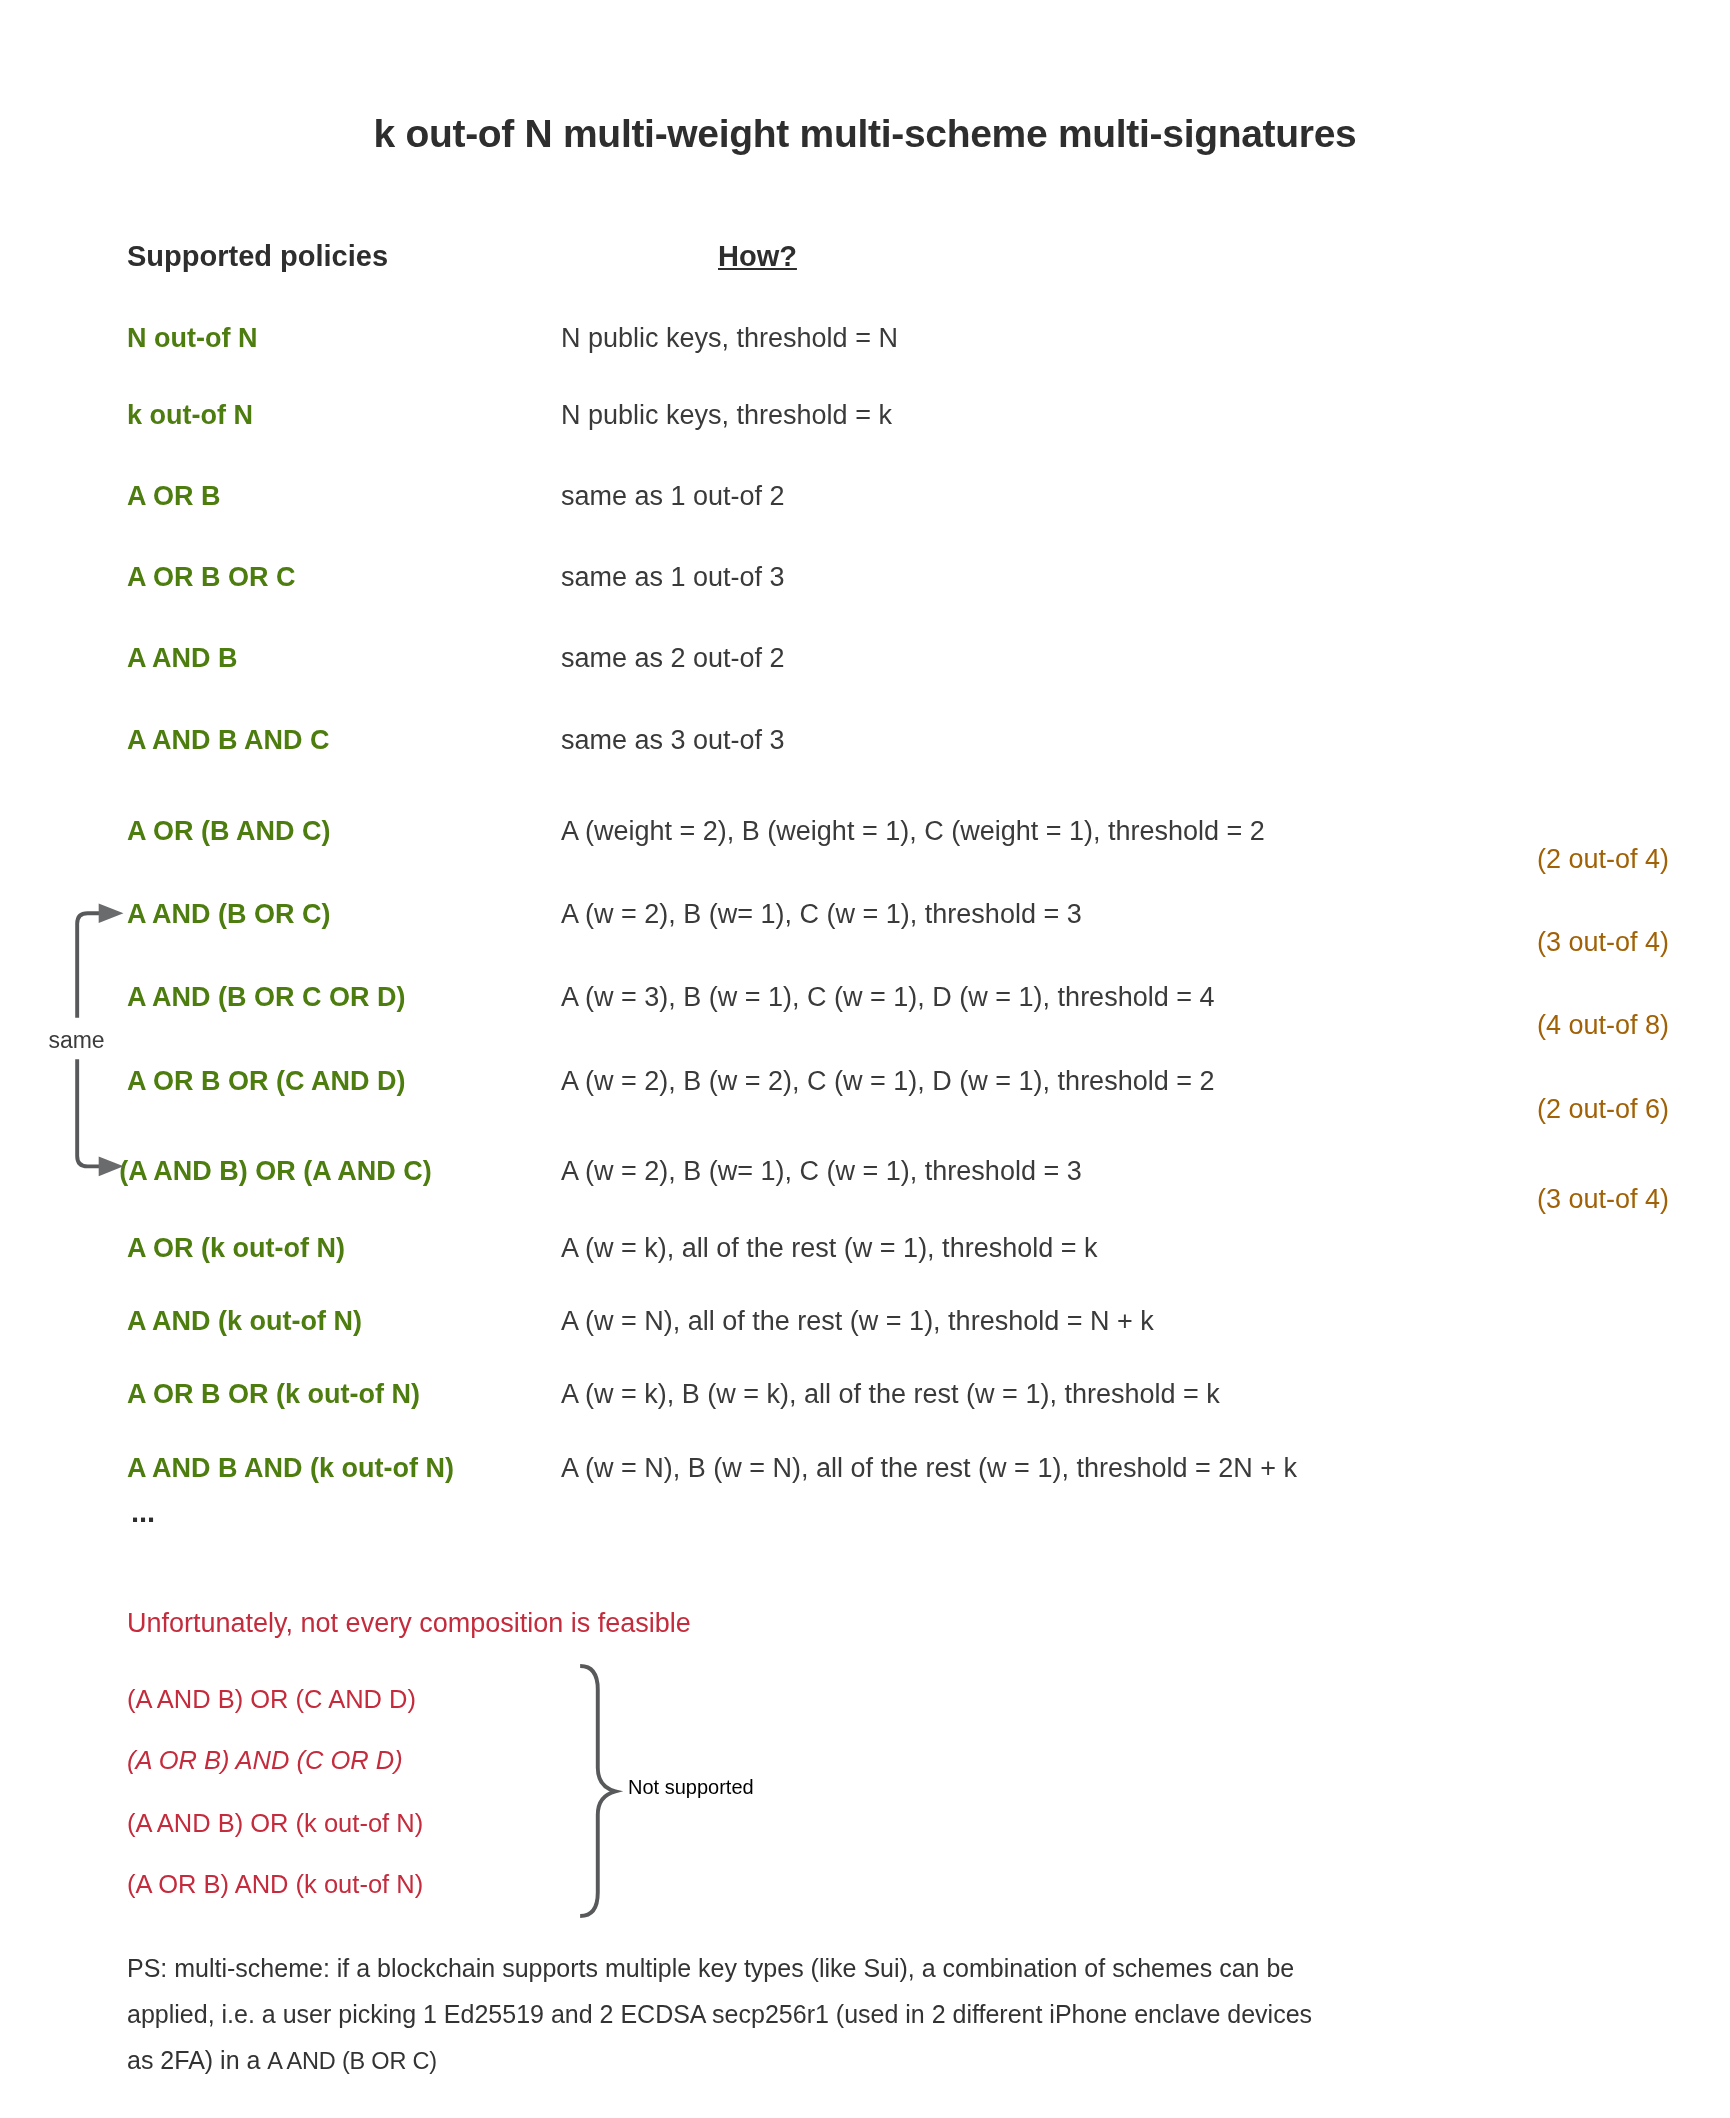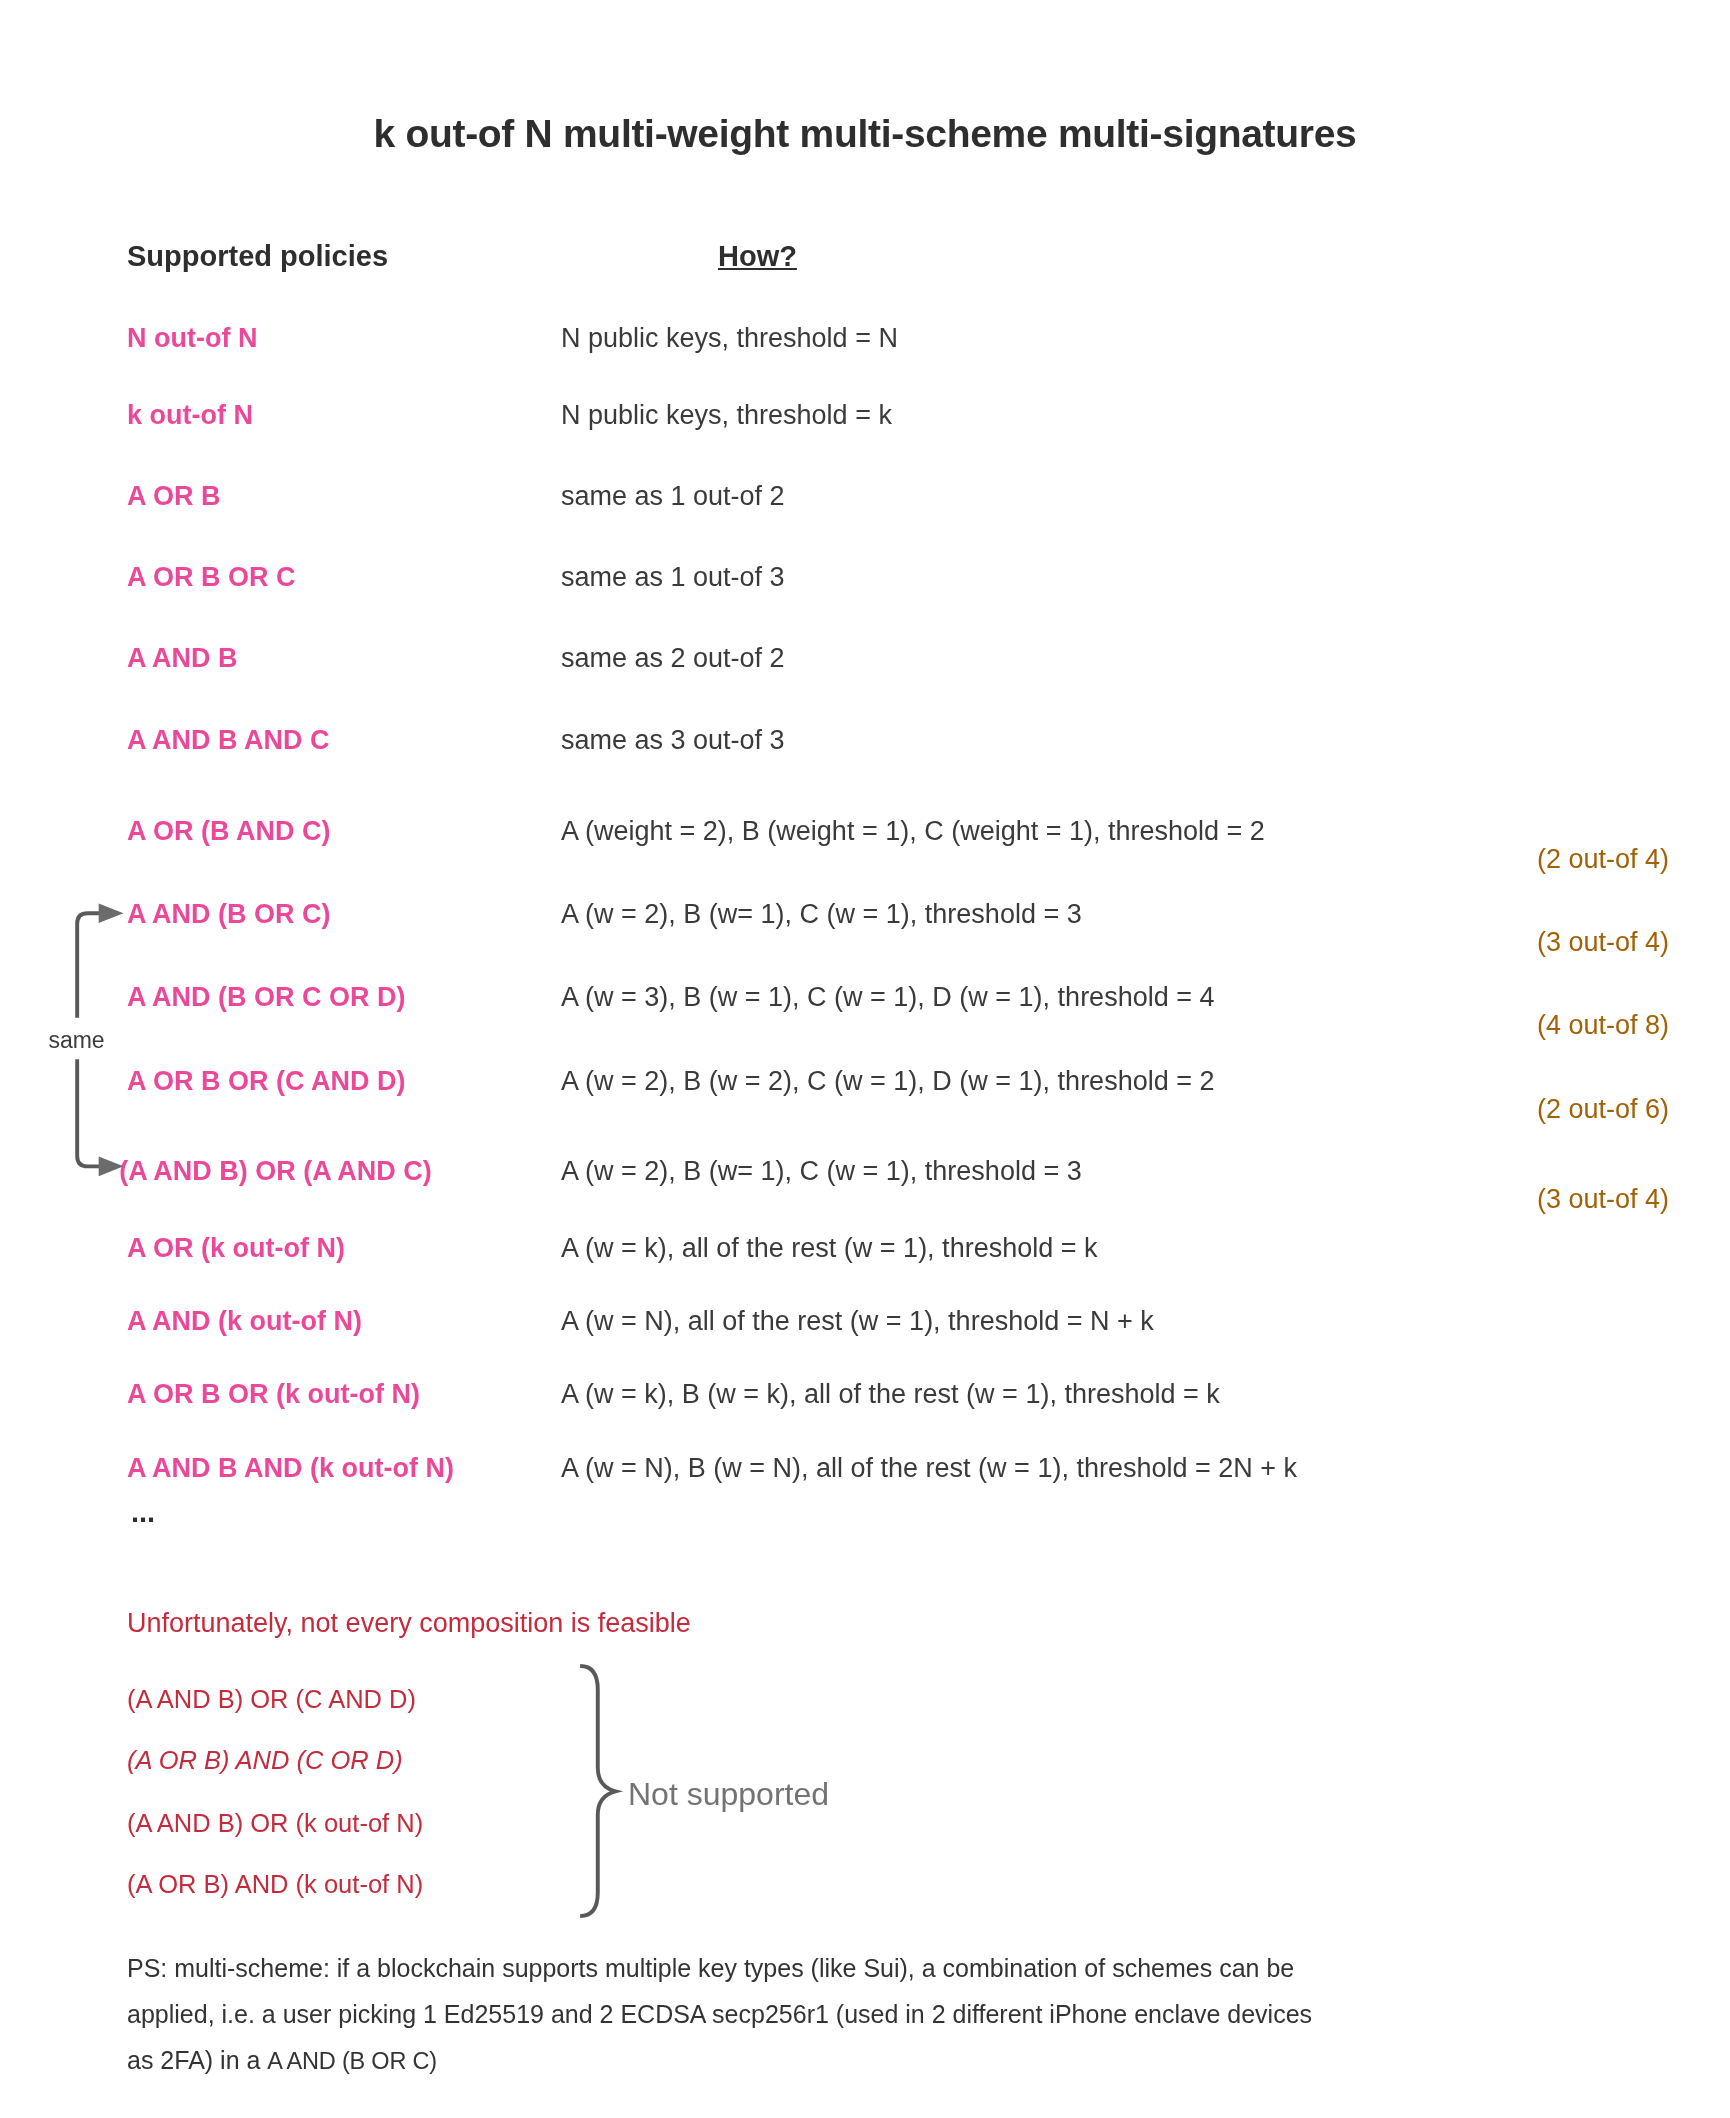--- a/index.html
+++ b/index.html
@@ -14,42 +14,42 @@
     position:absolute;top:112px;left:0;width:1730px;
     text-align:center;font-size:39px;font-weight:bold;color:#2e2e2e;
     letter-spacing:-0.3px;white-space:nowrap;
   }
 
   .hdr{position:absolute;top:240px;font-size:29px;font-weight:bold;color:#2e2e2e;white-space:nowrap;}
   .hdr.policies{left:127px;}
   .hdr.how{left:718px;text-decoration:underline;}
 
   .row{position:absolute;left:127px;width:1558px;height:39px;font-size:27px;line-height:39px;}
-  .row .policy{position:absolute;left:0;font-weight:bold;white-space:nowrap;color:#ec4899;}
+  .row .policy{position:absolute;left:0;font-weight:bold;white-space:nowrap;color:#4d7c0f;}
   .row .how{position:absolute;left:434px;white-space:nowrap;color:#3a3a3a;}
   .row .note{position:absolute;right:16px;white-space:nowrap;color:#a16207;margin-top:28px;}
   .row.paren .policy{left:-7.8px;}
 
   .ellipsis{position:absolute;left:131px;top:1496px;font-size:29px;font-weight:bold;color:#2e2e2e;}
 
   .same-label{
     position:absolute;left:29px;top:1027px;width:95px;text-align:center;
     font-size:23px;color:#3c3c3c;
   }
   .same-svg{position:absolute;left:36px;top:895px;}
   .brace-svg{position:absolute;left:567px;top:1662px;}
 
   .red-heading{position:absolute;left:127px;top:1608px;font-size:27px;white-space:nowrap;}
   .red-item{position:absolute;left:127px;font-size:25.5px;white-space:nowrap;}
   .red-item.i0{top:1685px;}
   .red-item.i1{top:1746px;}
   .red-item.i2{top:1809px;}
   .red-item.i3{top:1870px;}
 
-  .not-supported{position:absolute;left:628px;top:1776px;font-size:32px;color:#737373;white-space:nowrap;}
+  .not-supported{position:absolute;left:628px;top:1776px;font-size:20px;color:#000000;white-space:nowrap;}
 
   .ps{
     position:absolute;left:127px;top:1945px;width:1535px;
     font-size:25px;line-height:46px;color:#333333;white-space:pre-line;
   }
   .ps .inline-policy{font-size:23.5px;letter-spacing:-0.2px;}
 </style>
 </head>
 <body>
 

